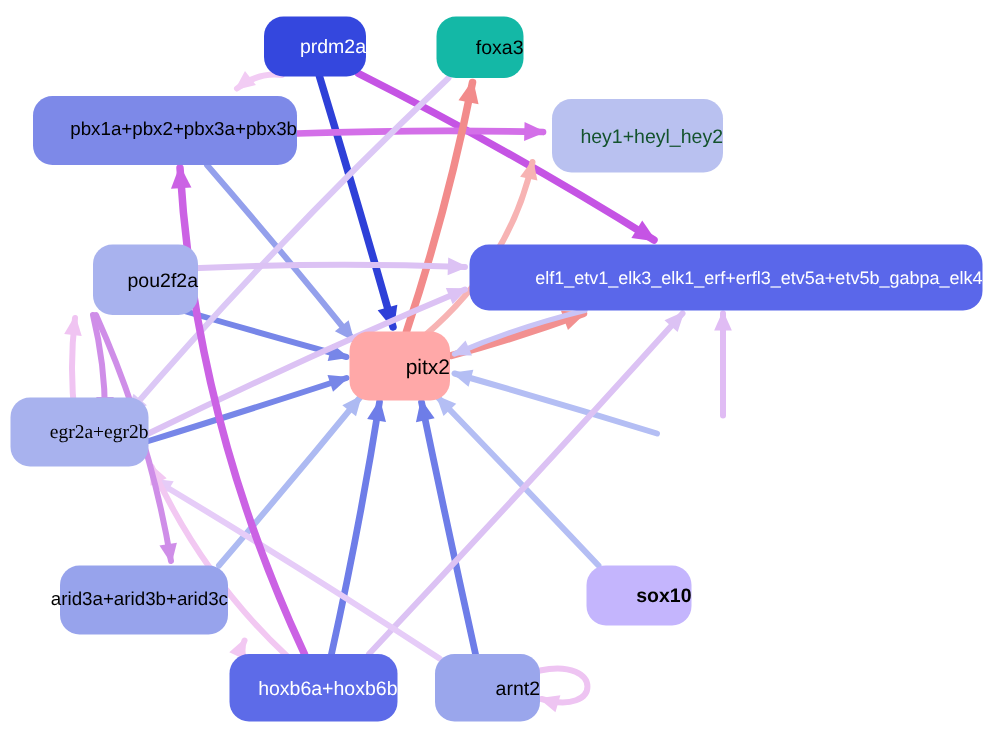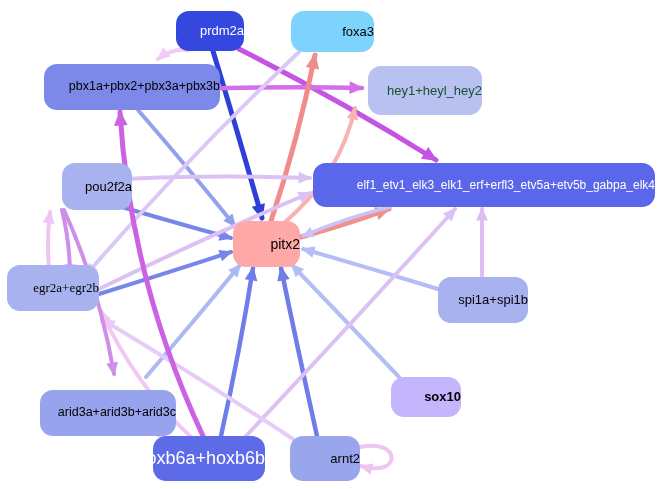--- a/index.html
+++ b/index.html
@@ -133,49 +133,46 @@
       </g>
       <g>
         <path d="M 360 447 C 402 438 402 478 361 466" fill="none" stroke="#eec4f2" stroke-width="4" stroke-linecap="round"></path>
         <polygon points="359.08052518598345,465.43820249345856 373.5971854891784,463.5436340355654 370.2848273906102,474.8608575390069" fill="#eec4f2"></polygon>
       </g>
     </svg>
 
 <div class="node" style="left: 176px; top: 11px; width: 68px; height: 40px; background: rgb(52, 71, 222); color: rgb(255, 255, 255); font-size: 13px;">
       <span>prdm2a</span>
     </div>
-    <div class="node" style="left: 291px; top: 11px; width: 58px; height: 41px; background: #7dd3fc; color: rgb(0, 0, 0); font-size: 13px; padding-left: 25px;">
+    <div class="node" style="left: 291px; top: 11px; width: 58px; height: 41px; background: #14b8a6; color: rgb(0, 0, 0); font-size: 13px;">
       <span>foxa3</span>
     </div>
-    <div class="node" style="left: 22px; top: 64px; width: 176px; height: 46px; background: rgb(125, 137, 232); color: rgb(0, 0, 0); font-size: 12.5px; margin-left: 22px;">
+    <div class="node" style="left: 22px; top: 64px; width: 176px; height: 46px; background: rgb(125, 137, 232); color: rgb(0, 0, 0); font-size: 12.5px;">
       <span>pbx1a+pbx2+pbx3a+pbx3b</span>
     </div>
     <div class="node" style="left: 368px; top: 66px; width: 114px; height: 49px; background: rgb(185, 193, 240); color: #14532d; font-size: 13px;">
       <span>hey1+heyl_hey2</span>
     </div>
     <div class="node" style="left: 18px; top: 163px; width: 70px; height: 47px; background: rgb(168, 178, 238); color: rgb(0, 0, 0); font-size: 13px; margin-left: 44px;">
       <span>pou2f2a</span>
     </div>
     <div class="node" style="left: 313px; top: 163px; width: 342px; height: 44px; background: rgb(90, 103, 234); color: rgb(255, 255, 255); font-size: 12px;">
       <span>elf1_etv1_elk3_elk1_erf+erfl3_etv5a+etv5b_gabpa_elk4</span>
     </div>
     <div class="node" style="left: 233px; top: 221px; width: 67px; height: 46px; background: rgb(255, 168, 168); color: rgb(0, 0, 0); font-size: 14px;">
       <span>pitx2</span>
     </div>
     <div class="node" style="left: 7px; top: 265px; width: 92px; height: 46px; background: rgb(168, 178, 238); color: rgb(0, 0, 0); font-size: 13px; font-family: Liberation Serif, serif;">
       <span>egr2a+egr2b</span>
     </div>
-    <div class="node" style="left: 438px; top: 277px; width: 90px; height: 46px; background: rgb(168, 178, 238); color: rgb(0, 0, 0); font-size: 13px;">
-      <span>spi1a+spi1b</span>
-    </div>
-    <div class="node" style="left: 40px; top: 377px; width: 136px; height: 46px; background: rgb(151, 163, 236); color: rgb(0, 0, 0); font-size: 12.5px; margin-top: 13px;">
+    <div class="node" style="left: 40px; top: 377px; width: 112px; height: 46px; background: rgb(151, 163, 236); color: rgb(0, 0, 0); font-size: 12.5px;">
       <span>arid3a+arid3b+arid3c</span>
     </div>
     <div class="node" style="left: 391px; top: 377px; width: 70px; height: 40px; background: #c4b5fd; color: rgb(0, 0, 0); font-size: 13px; font-weight: bold;">
       <span>sox10</span>
     </div>
-    <div class="node" style="left: 153px; top: 436px; width: 112px; height: 45px; background: rgb(93, 107, 232); color: rgb(255, 255, 255); font-size: 18px;">
+    <div class="node" style="left: 153px; top: 436px; width: 112px; height: 45px; background: rgb(93, 107, 232); color: rgb(255, 255, 255); font-size: 13px;">
       <span>hoxb6a+hoxb6b</span>
     </div>
     <div class="node" style="left: 290px; top: 436px; width: 70px; height: 45px; background: rgb(154, 166, 236); color: rgb(0, 0, 0); font-size: 13px;">
       <span>arnt2</span>
     </div>
   </div>
 
 </body></html>

